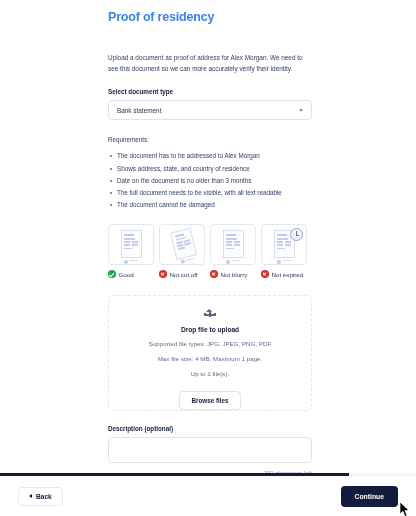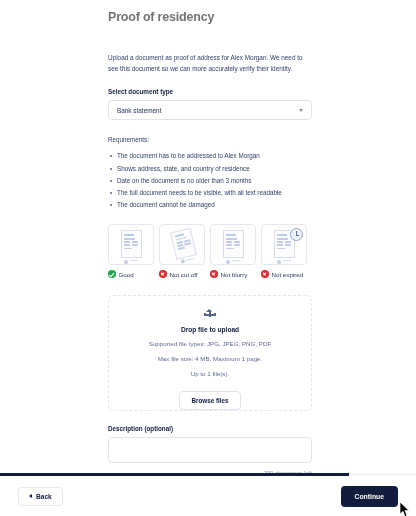--- a/index.html
+++ b/index.html
@@ -13,21 +13,21 @@
   #page { position: relative; width: 416px; height: 516px; background: #fff; }
 
   
   .content {
     position: absolute;
     left: 108px; top: 0; width: 204px;
     padding-top: 10px;
   }
   .page-title {
     font-size: 12.5px; font-weight: bold; letter-spacing: -0.2px;
-    color: #737373; margin-bottom: 28px;
+    color: #3b82f6; margin-bottom: 28px;
   }
   .intro {
     font-size: 6.4px; line-height: 1.75; color: #32406b;
     margin-bottom: 14px;
   }
   .field-label {
     font-size: 6.3px; font-weight: bold; color: #121c3d;
     margin-bottom: 5px;
   }
 

